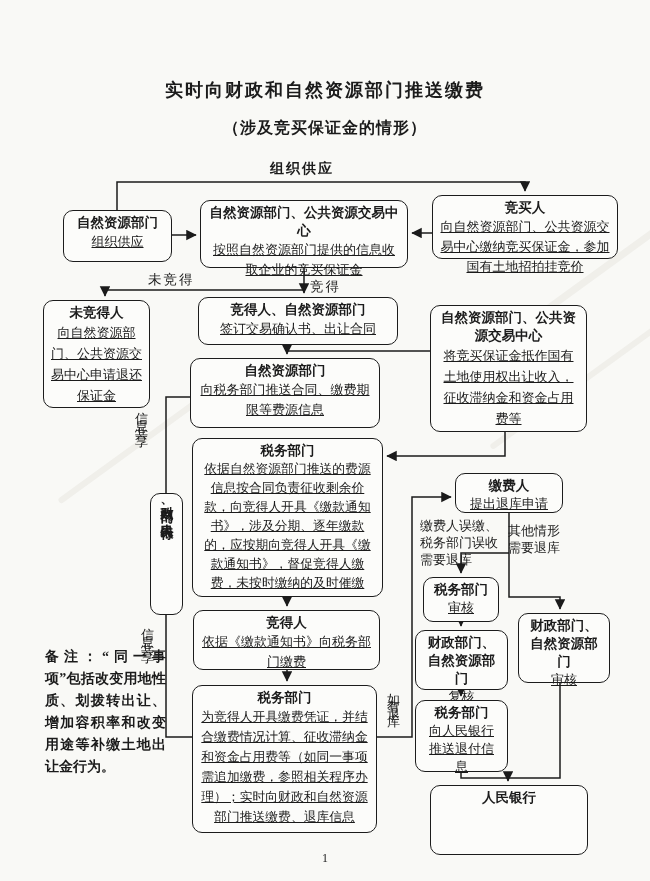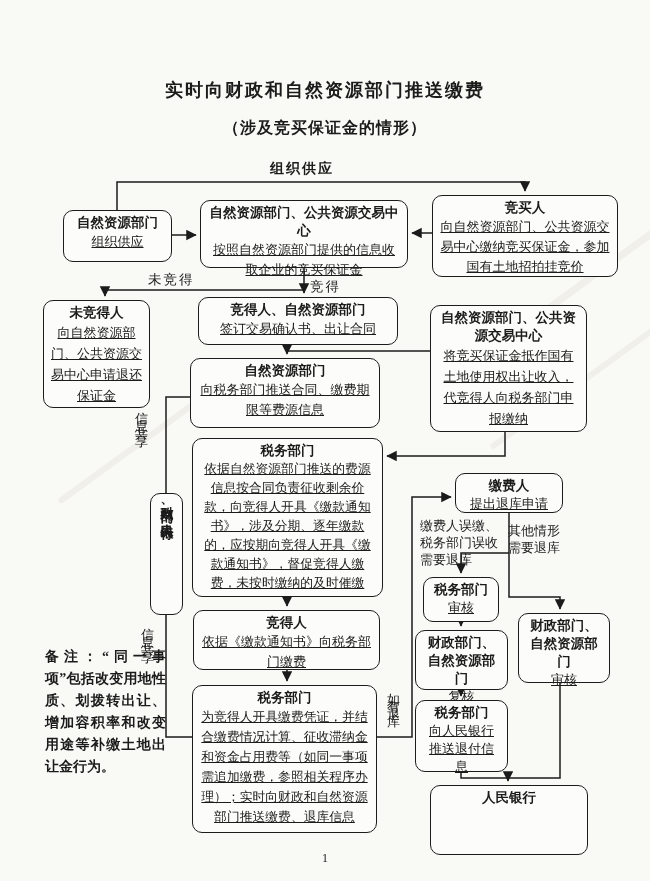--- a/index.html
+++ b/index.html
@@ -25,21 +25,21 @@
     text-align:center;padding:3px 7px;font-size:13px;line-height:20px;
   }
   .box .t{font-weight:700;font-size:13.5px;line-height:18px;}
   .box .b{width:100%;text-decoration:underline;}
   .lbl{position:absolute;z-index:3;font-size:13.5px;}
   .lbl.bold{font-weight:700;font-size:14px;}
   .vtext{writing-mode:vertical-rl;text-orientation:upright;letter-spacing:7px;}
   
   .box-a{left:63px;top:210px;width:109px;height:52px;}
   .box-b{left:200px;top:200px;width:208px;height:68px;}
-  .box-c{left:432px;top:195px;width:186px;height:82px;}
+  .box-c{left:432px;top:195px;width:186px;height:64px;}
   .box-d{left:43px;top:300px;width:107px;height:108px;line-height:21px;}
   .box-e{left:198px;top:297px;width:200px;height:48px;}
   .box-f{left:430px;top:305px;width:157px;height:127px;line-height:21px;}
   .box-g{left:190px;top:358px;width:190px;height:70px;}
   .box-h{left:192px;top:438px;width:191px;height:159px;font-size:12.8px;line-height:19px;}
   .box-i{left:193px;top:610px;width:187px;height:60px;}
   .box-j{left:192px;top:685px;width:185px;height:148px;font-size:12.8px;line-height:20px;}
   .box-k{left:455px;top:473px;width:108px;height:40px;line-height:18px;}
   .box-l{left:423px;top:577px;width:76px;height:45px;line-height:18px;}
   .box-m{left:518px;top:613px;width:92px;height:70px;line-height:18px;}
@@ -111,21 +111,21 @@
 <div class="box box-d">
   <div class="t">未竞得人</div>
   <div class="b">向自然资源部门、公共资源交易中心申请退还保证金</div>
 </div>
 <div class="box box-e">
   <div class="t">竞得人、自然资源部门</div>
   <div class="b">签订交易确认书、出让合同</div>
 </div>
 <div class="box box-f">
   <div class="t">自然资源部门、公共资源交易中心</div>
-  <div class="b">将竞买保证金抵作国有土地使用权出让收入，代竞得人向税务部门申报缴纳</div>
+  <div class="b">将竞买保证金抵作国有土地使用权出让收入，征收滞纳金和资金占用费等</div>
 </div>
 <div class="box box-g">
   <div class="t">自然资源部门</div>
   <div class="b">向税务部门推送合同、缴费期限等费源信息</div>
 </div>
 <div class="box box-h">
   <div class="t">税务部门</div>
   <div class="b">依据自然资源部门推送的费源信息按合同负责征收剩余价款，向竞得人开具《缴款通知书》，涉及分期、逐年缴款的，应按期向竞得人开具《缴款通知书》，督促竞得人缴费，未按时缴纳的及时催缴</div>
 </div>
 <div class="box box-i">

